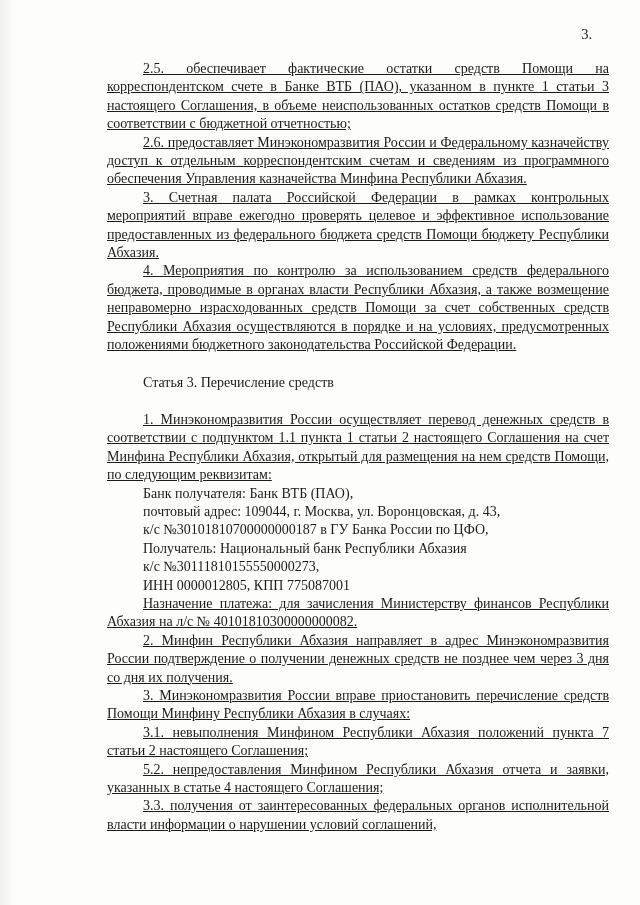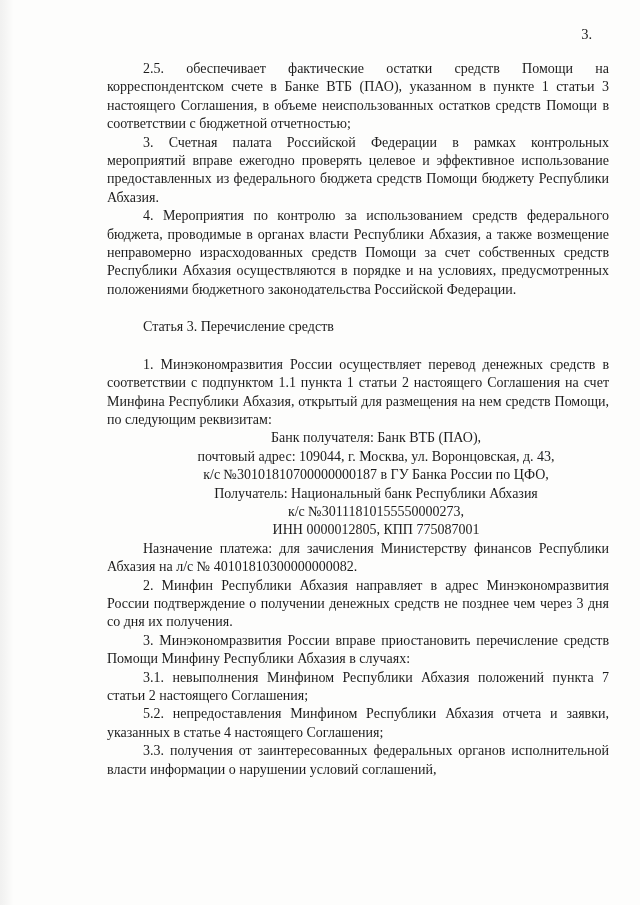--- a/index.html
+++ b/index.html
@@ -38,39 +38,41 @@
     right: 31px;
     font-size: 14px;
     line-height: 18.4px;
   }
   .doc-body p {
     margin: 0;
   }
   .doc-body p.body {
     text-align: justify;
     text-indent: 36px;
+    text-decoration: underline;
   }
   .doc-body p.heading {
     font-weight: normal;
     text-indent: 36px;
     margin: 19px 0 19px 0;
   }
   .doc-body p.detail {
-    text-align: center;
+    text-align: left;
     text-indent: 36px;
   }
 </style>
 </head>
 <body>
 
 <div class="page">
   <div class="scan-edge"></div>
   <div class="page-number">3.</div>
   <div class="doc-body">
       <p class="body">2.5. обеспечивает фактические остатки средств Помощи на корреспондентском счете в Банке ВТБ (ПАО), указанном в пункте 1 статьи 3 настоящего Соглашения, в объеме неиспользованных остатков средств Помощи в соответствии с бюджетной отчетностью;</p>
+      <p class="body">2.6. предоставляет Минэкономразвития России и Федеральному казначейству доступ к отдельным корреспондентским счетам и сведениям из программного обеспечения Управления казначейства Минфина Республики Абхазия.</p>
       <p class="body">3. Счетная палата Российской Федерации в рамках контрольных мероприятий вправе ежегодно проверять целевое и эффективное использование предоставленных из федерального бюджета средств Помощи бюджету Республики Абхазия.</p>
       <p class="body">4. Мероприятия по контролю за использованием средств федерального бюджета, проводимые в органах власти Республики Абхазия, а также возмещение неправомерно израсходованных средств Помощи за счет собственных средств Республики Абхазия осуществляются в порядке и на условиях, предусмотренных положениями бюджетного законодательства Российской Федерации.</p>
       <p class="heading">Статья 3. Перечисление средств</p>
       <p class="body">1. Минэкономразвития России осуществляет перевод денежных средств в соответствии с подпунктом 1.1 пункта 1 статьи 2 настоящего Соглашения на счет Минфина Республики Абхазия, открытый для размещения на нем средств Помощи, по следующим реквизитам:</p>
       <p class="detail">Банк получателя: Банк ВТБ (ПАО),</p>
       <p class="detail">почтовый адрес: 109044, г. Москва, ул. Воронцовская, д. 43,</p>
       <p class="detail">к/с №30101810700000000187 в ГУ Банка России по ЦФО,</p>
       <p class="detail">Получатель: Национальный банк Республики Абхазия</p>
       <p class="detail">к/с №30111810155550000273,</p>
       <p class="detail">ИНН 0000012805, КПП 775087001</p>

